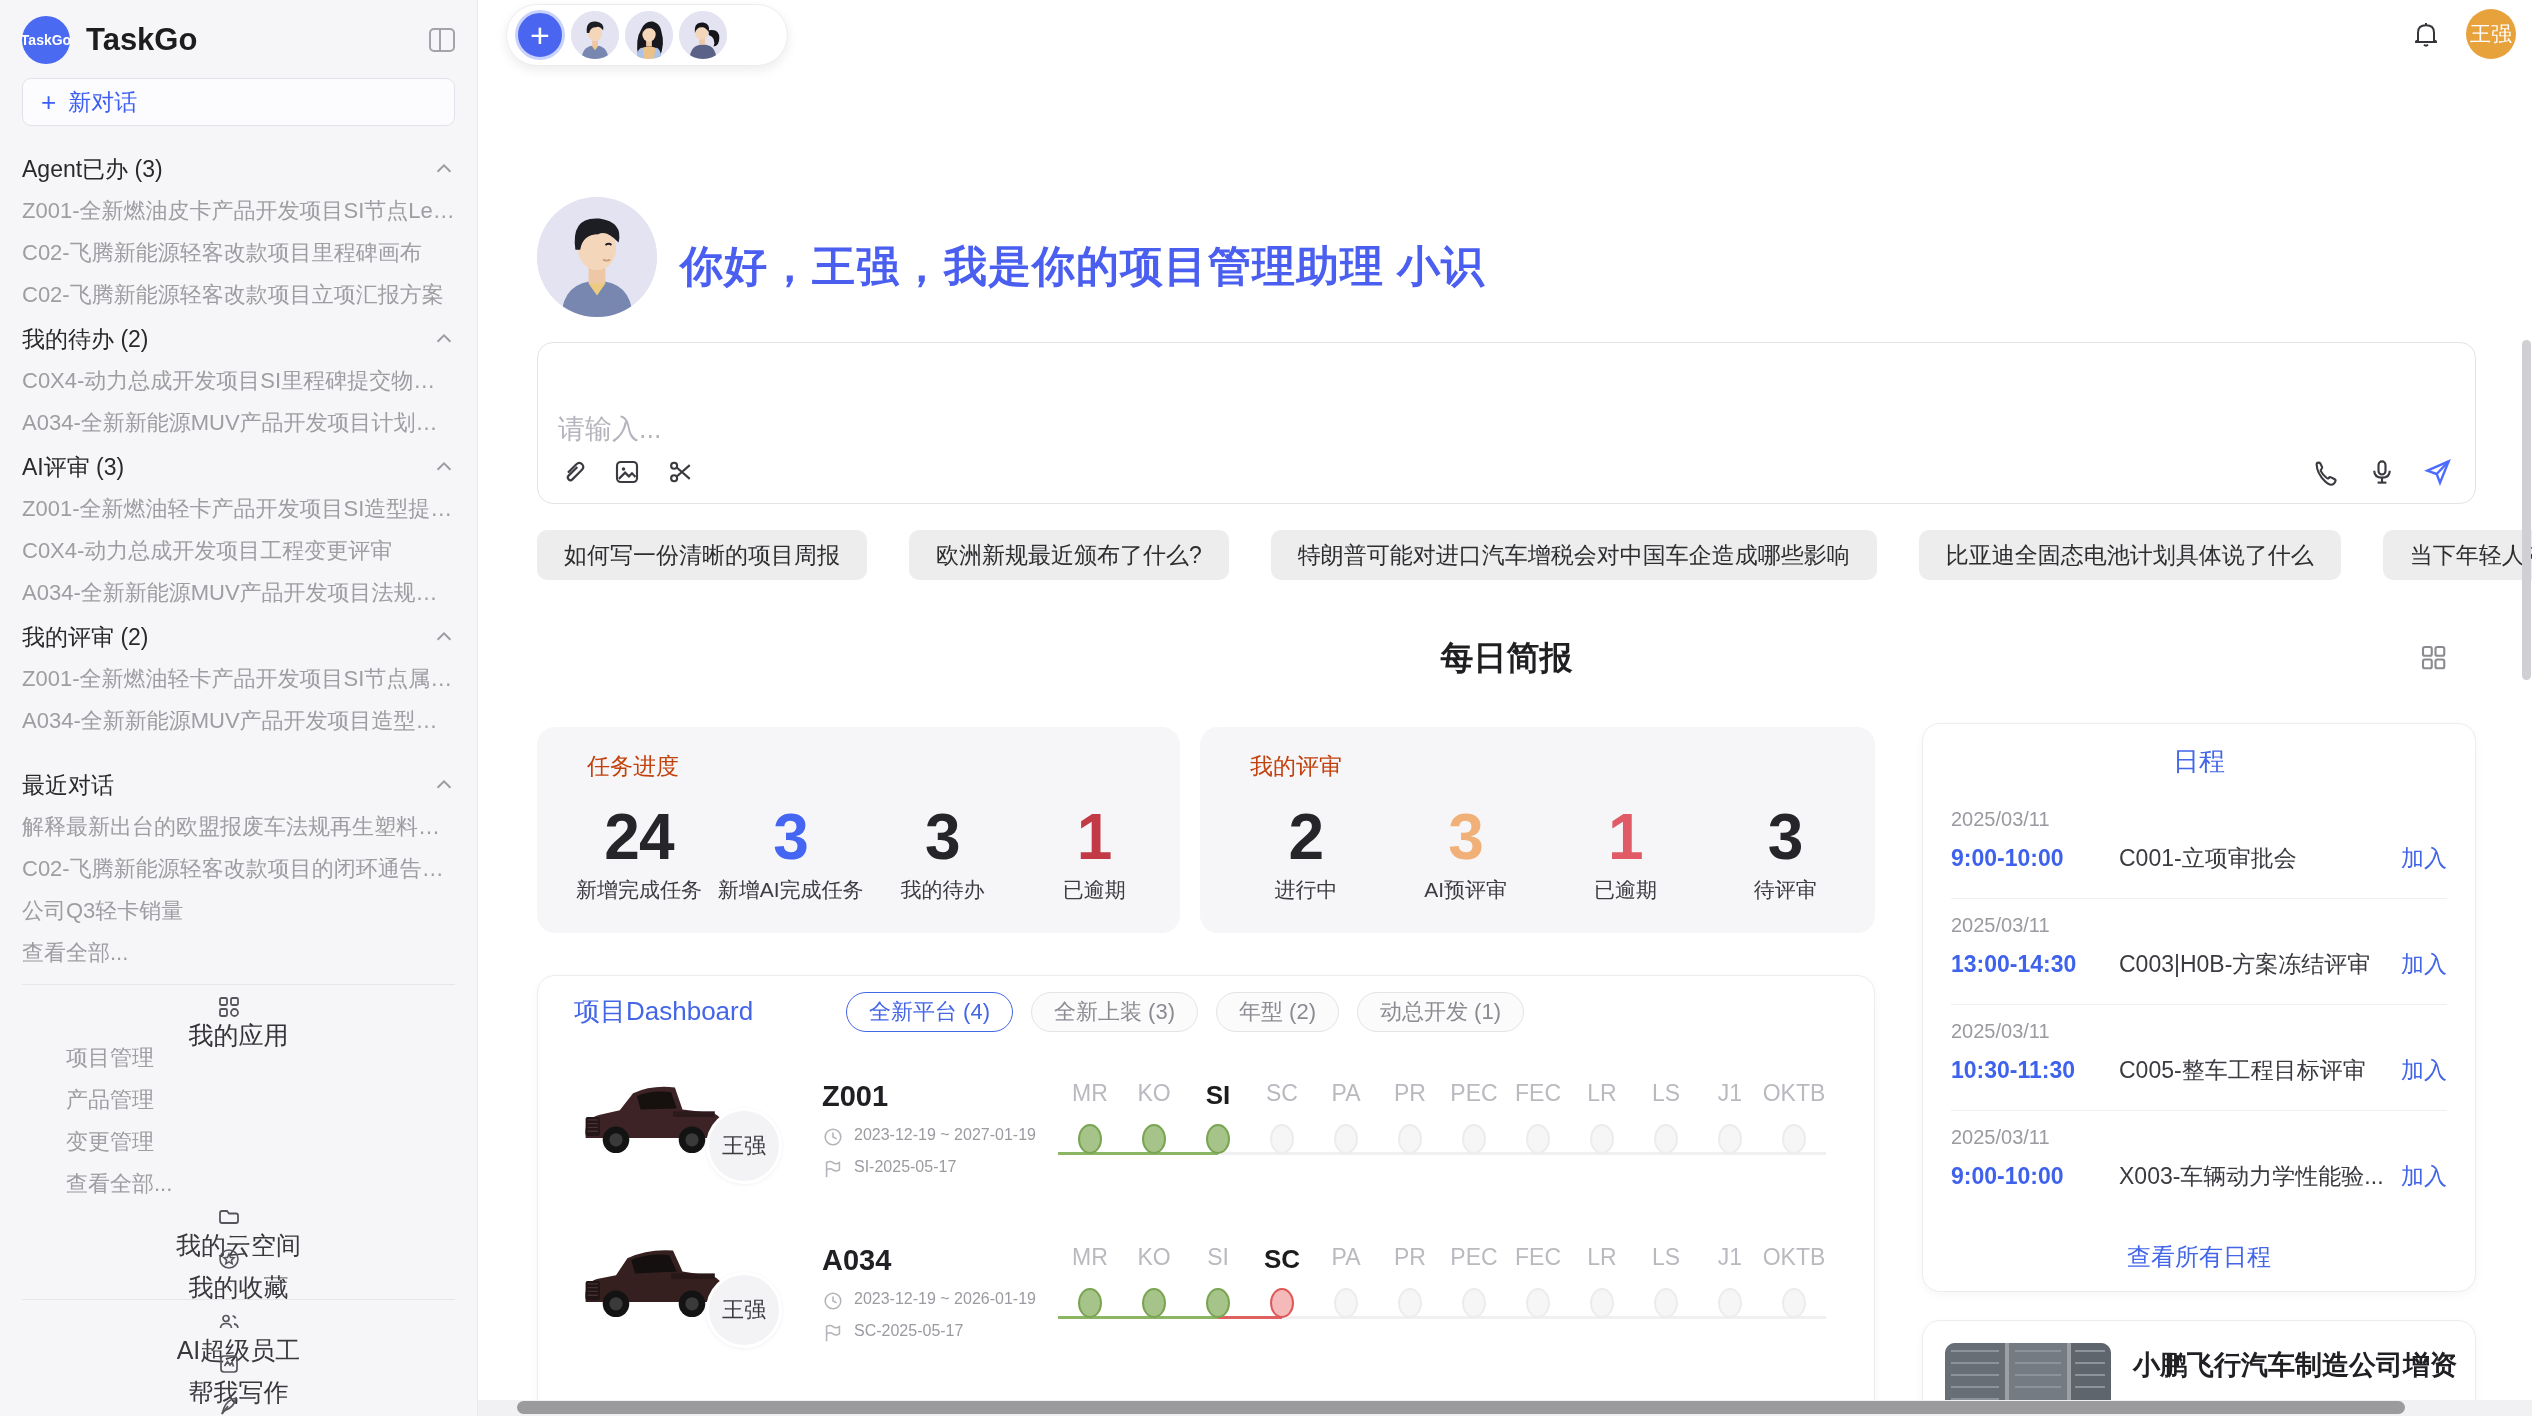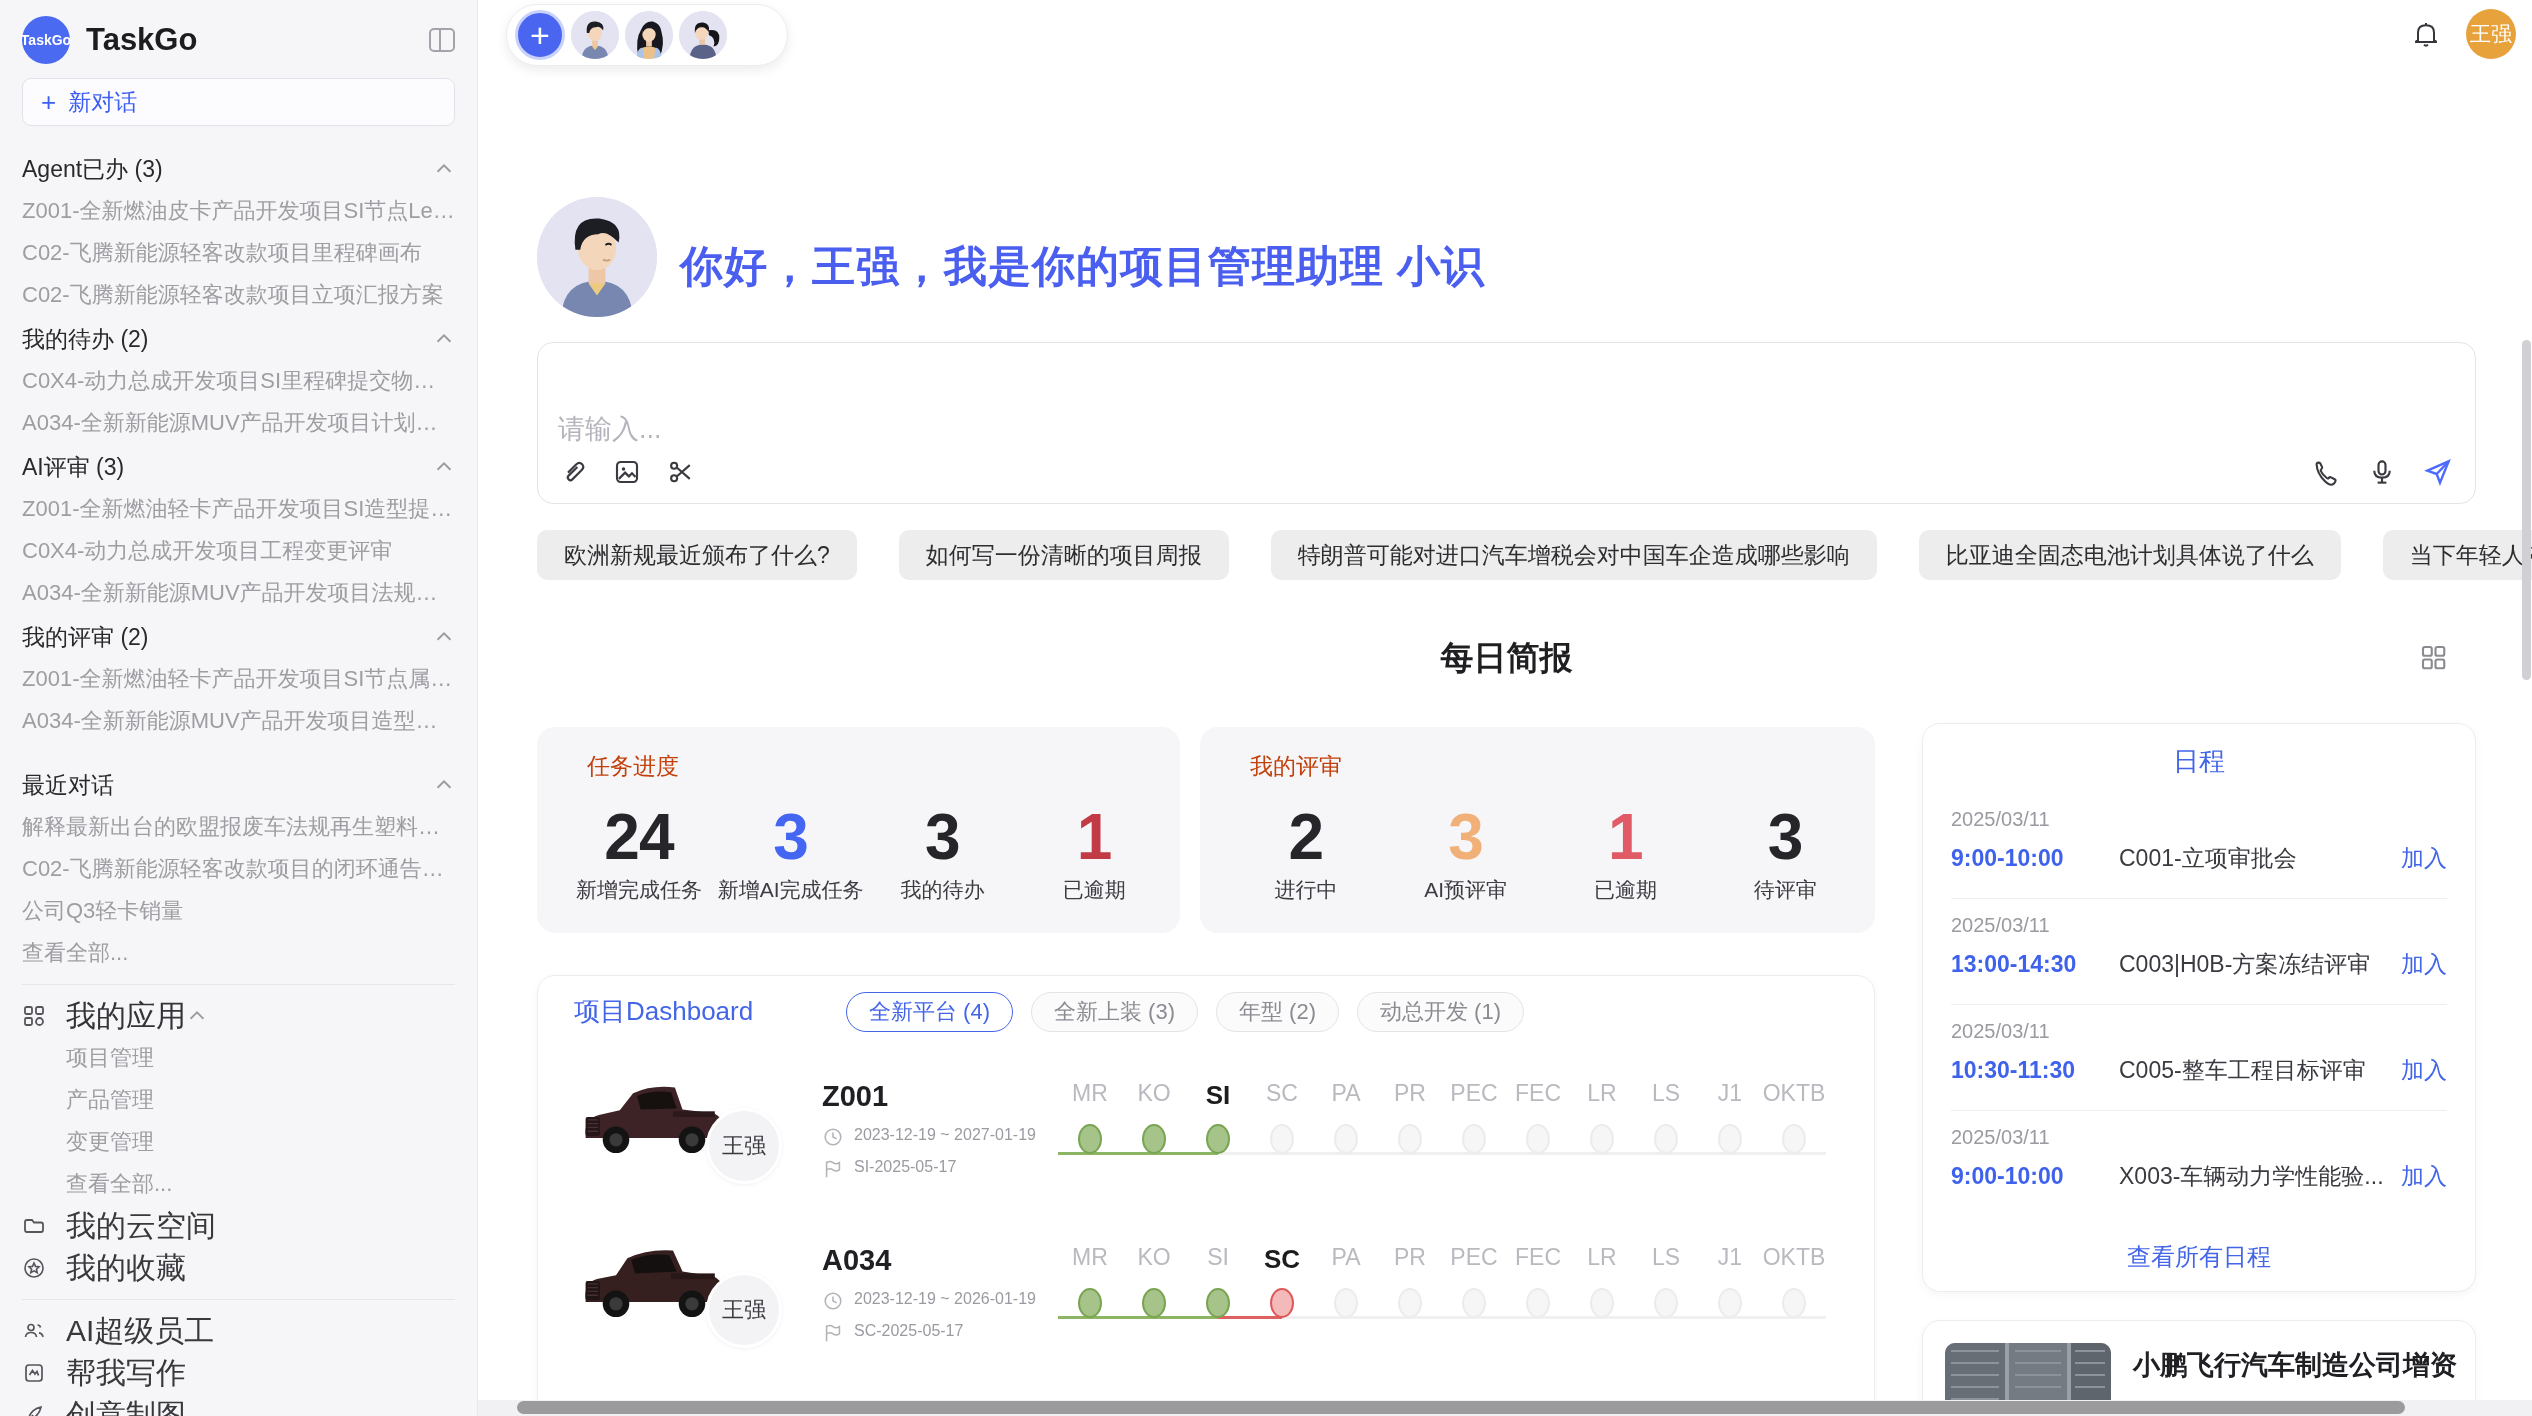--- a/index.html
+++ b/index.html
@@ -29,21 +29,21 @@
   .new-chat-btn .plus { font-size:26px; margin-right:12px; font-weight:normal; }
   .s-header { height:42px; display:flex; align-items:center; color:#29292c; font-size:23px; margin-top:2px; }
   .s-header .sp { flex:1; }
   .s-item {
     height:42px; display:flex; align-items:center; color:#9d9da2; font-size:22px;
     white-space:nowrap; overflow:hidden; text-overflow:ellipsis; cursor:pointer;
   }
   .s-item span { overflow:hidden; text-overflow:ellipsis; }
   .gap { margin-top:22px; }
   .s-div { height:1px; background:#e6e6ea; margin:10px 0; }
-  .s-app-header { height:42px; display:flex; align-items:center; color:#333338; font-size:30px; }
+  .s-app-header { height:42px; display:flex; align-items:center; color:#333338; font-size:25px;flex-direction:column; }
   .s-app-header .ic { width:26px; margin-right:18px; display:flex; align-items:center; }
   .s-sub { padding-left:44px; }
   .dark-item { color:#38383d; }
   
   .topbar-pill {
     position:absolute; left:506px; top:4px; width:282px; height:62px; background:#fff;
     border:1px solid #ededf1; border-radius:32px; box-shadow:0 4px 12px rgba(0,0,0,0.08);
     display:flex; align-items:center; padding:0 8px; gap:6px;
   }
   .add-btn {
@@ -433,22 +433,22 @@
       <div class="icon-btn">
         <svg width="32" height="32" viewBox="0 0 24 24" fill="none" stroke="#4d6bfe" stroke-width="1.8">
           <path d="M4 11 L20 4 L13.5 20 L11 13.5 Z"></path>
             <path d="M11 13.5 L20 4"></path>
         </svg>
       </div>
     </div>
   </div>
 
   <div class="chips">
+    <div class="chip">如何写一份清晰的项目周报</div>
     <div class="chip">欧洲新规最近颁布了什么?</div>
-    <div class="chip">如何写一份清晰的项目周报</div>
     <div class="chip">特朗普可能对进口汽车增税会对中国车企造成哪些影响</div>
     <div class="chip">比亚迪全固态电池计划具体说了什么</div>
     <div class="chip">当下年轻人对汽车外观有怎样的喜好趋势</div>
   </div>
 
   <div class="brief-title">每日简报</div>
   <div class="brief-grid-icon">
     <svg width="30" height="30" viewBox="0 0 24 24" fill="none" stroke="#8a8a90" stroke-width="1.7">
       <rect x="4" y="4" width="7" height="7" rx="1.5"></rect>
         <rect x="14" y="4" width="7" height="7" rx="1.5"></rect>

